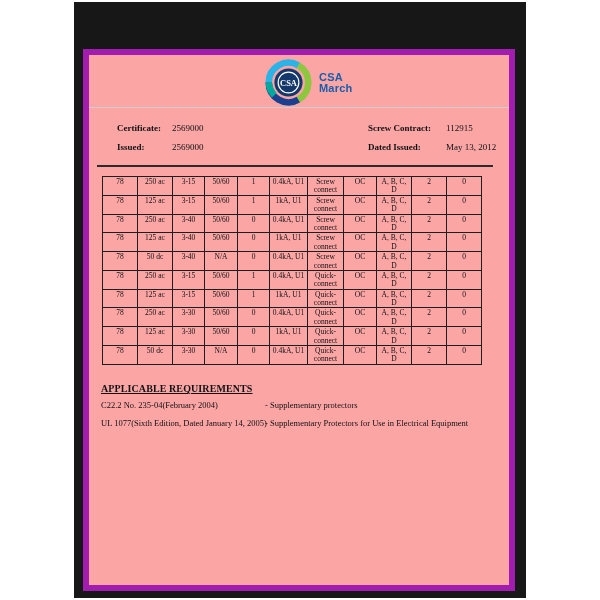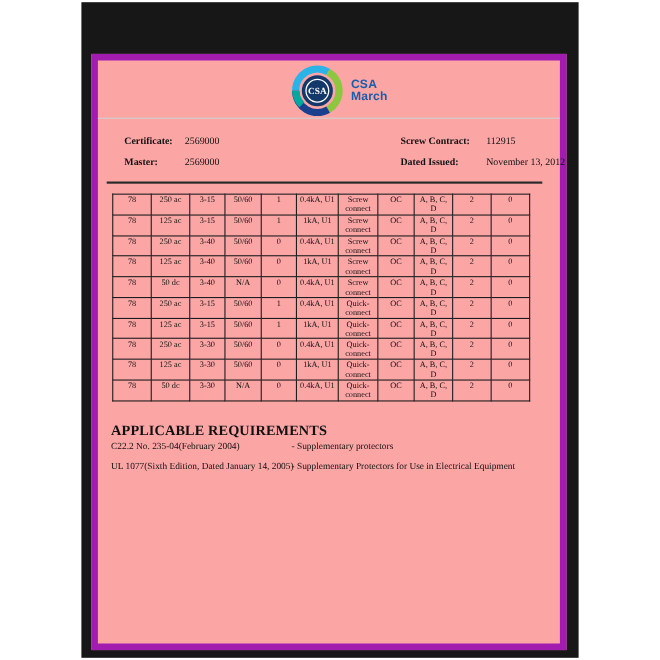--- a/index.html
+++ b/index.html
@@ -22,21 +22,21 @@
   
   .logo{position:absolute;left:176px;top:4px;display:flex;align-items:center;gap:7px;}
   .logo svg{display:block;}
   .brandname{
     font-family:"Liberation Sans", sans-serif;font-weight:bold;
     font-size:11px;line-height:11px;color:#1a5dab;letter-spacing:.2px;
   }
   .header-divider{position:absolute;left:0;top:52px;width:100%;height:1px;background:#cfcfcf;}
 
   
-  .meta{position:absolute;left:12px;top:68px;width:100%;font-size:9px;}
+  .meta{position:absolute;left:0;top:68px;width:100%;font-size:9px;padding-left:16px;}
   .meta .row{position:relative;height:19px;}
   .meta .lbl{font-weight:bold;position:absolute;}
   .meta .val{position:absolute;}
   .l-cert{left:12px;} .v-cert{left:67px;}
   .l-mc{left:263px;}  .v-mc{left:341px;}
 
   .header-rule{position:absolute;left:8px;top:110px;width:396px;height:2px;background:#2b2b2b;}
 
   
   table.protectors{
@@ -45,22 +45,22 @@
     font-size:7.5px;line-height:1.12;
   }
   table.protectors td{
     border:1px solid #1e1e1e;text-align:center;vertical-align:top;
     padding:1px 2px 0 2px;height:16px;overflow:hidden;
   }
 
   
   .note{position:absolute;left:8px;top:302px;width:398px;font-size:8.7px;font-weight:bold;line-height:1.2;}
   .req-heading{
-    position:absolute;left:12px;top:328px;font-size:13px;font-weight:bold;
-    letter-spacing:.1px;
+    position:absolute;left:12px;top:328px;font-size:10px;font-weight:bold;
+    text-decoration:underline;letter-spacing:.1px;
   }
   .req-item{position:absolute;left:0;width:100%;font-size:8.5px;}
   .req-item .code{position:absolute;left:12px;white-space:nowrap;}
   .req-item .desc{position:absolute;left:176px;white-space:nowrap;}
   .req-0{top:345px;} .req-1{top:363px;}
 
   
   .footer-ref{position:absolute;left:12px;top:558px;font-size:6px;font-weight:bold;}
   .footer-page{position:absolute;left:248px;top:558px;font-size:6px;font-weight:bold;}
 </style>
@@ -90,24 +90,24 @@
       <div class="header-divider"></div>
 
       <div class="meta">
         <div class="row">
           <span class="lbl l-cert">Certificate:</span>
           <span class="val v-cert">2569000</span>
           <span class="lbl l-mc">Screw Contract:</span>
           <span class="val v-mc">112915</span>
         </div>
         <div class="row">
-          <span class="lbl l-cert">Master:</span>
+          <span class="lbl l-cert">Issued:</span>
           <span class="val v-cert">2569000</span>
           <span class="lbl l-mc">Dated Issued:</span>
-          <span class="val v-mc">November 13, 2012</span>
+          <span class="val v-mc">May 13, 2012</span>
         </div>
       </div>
 
       <div class="header-rule"></div>
 
       <table class="protectors">
         <colgroup>
           <col style="width:35px">
             <col style="width:35px">
             <col style="width:32px">

